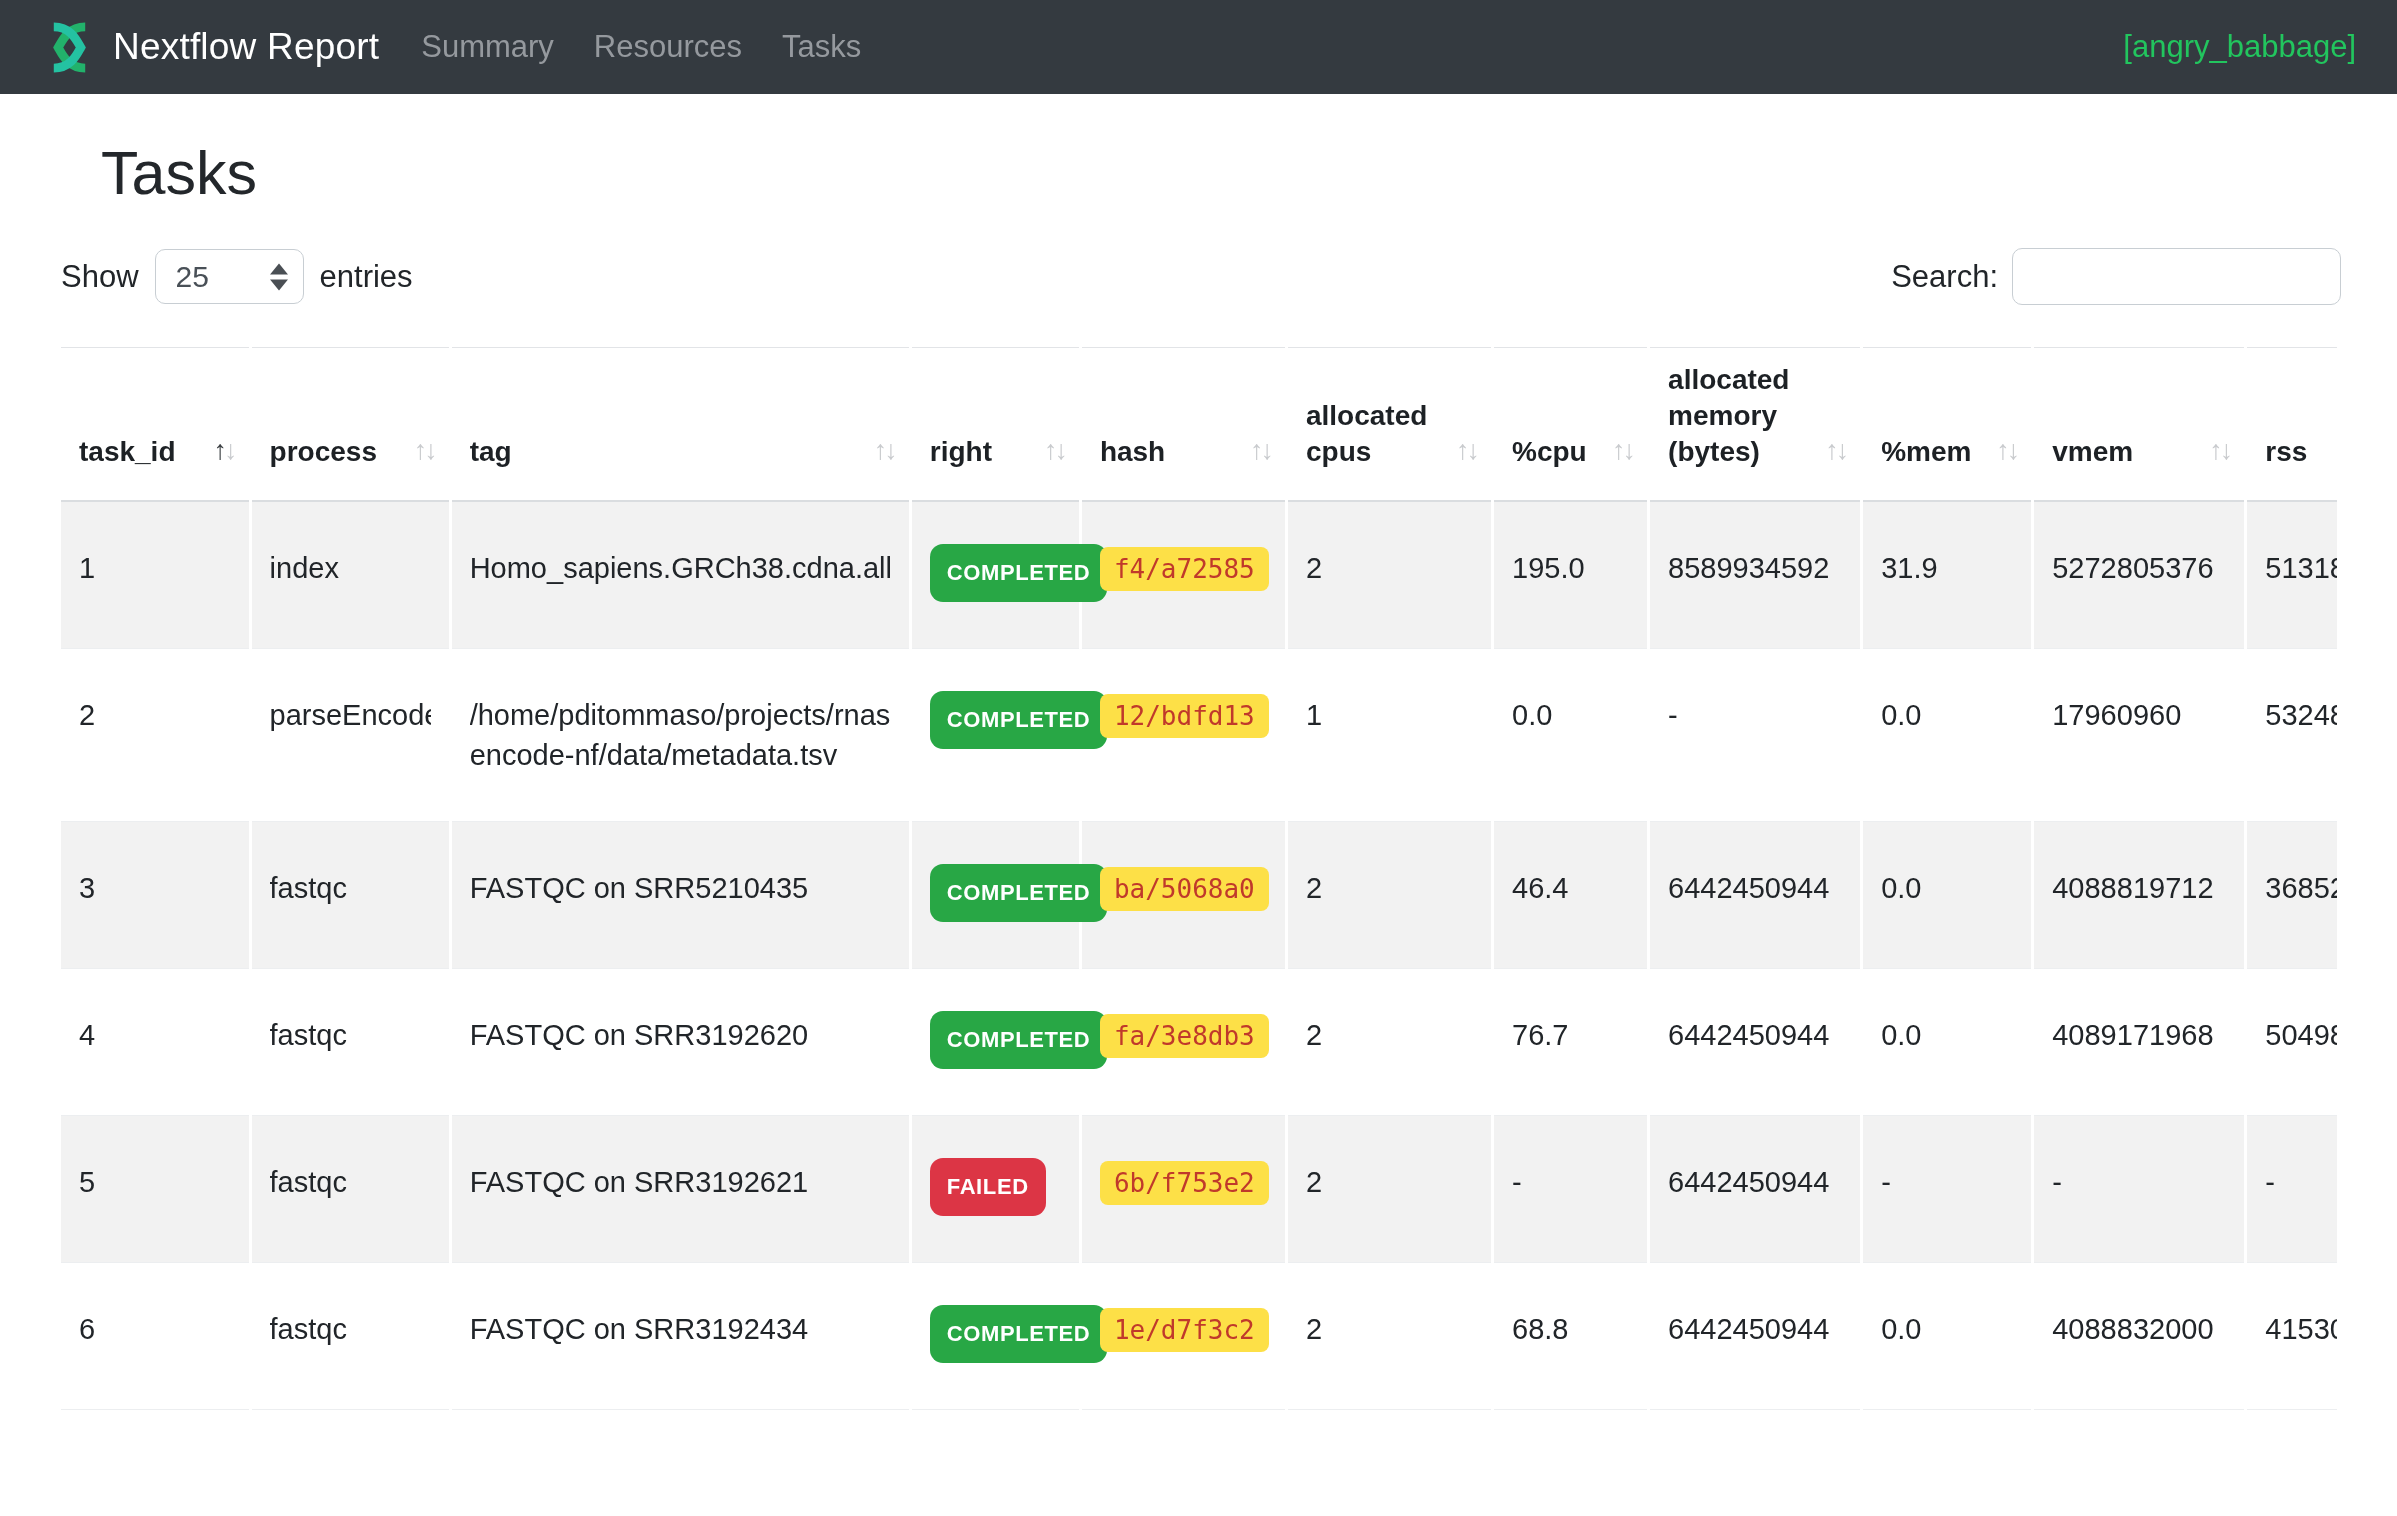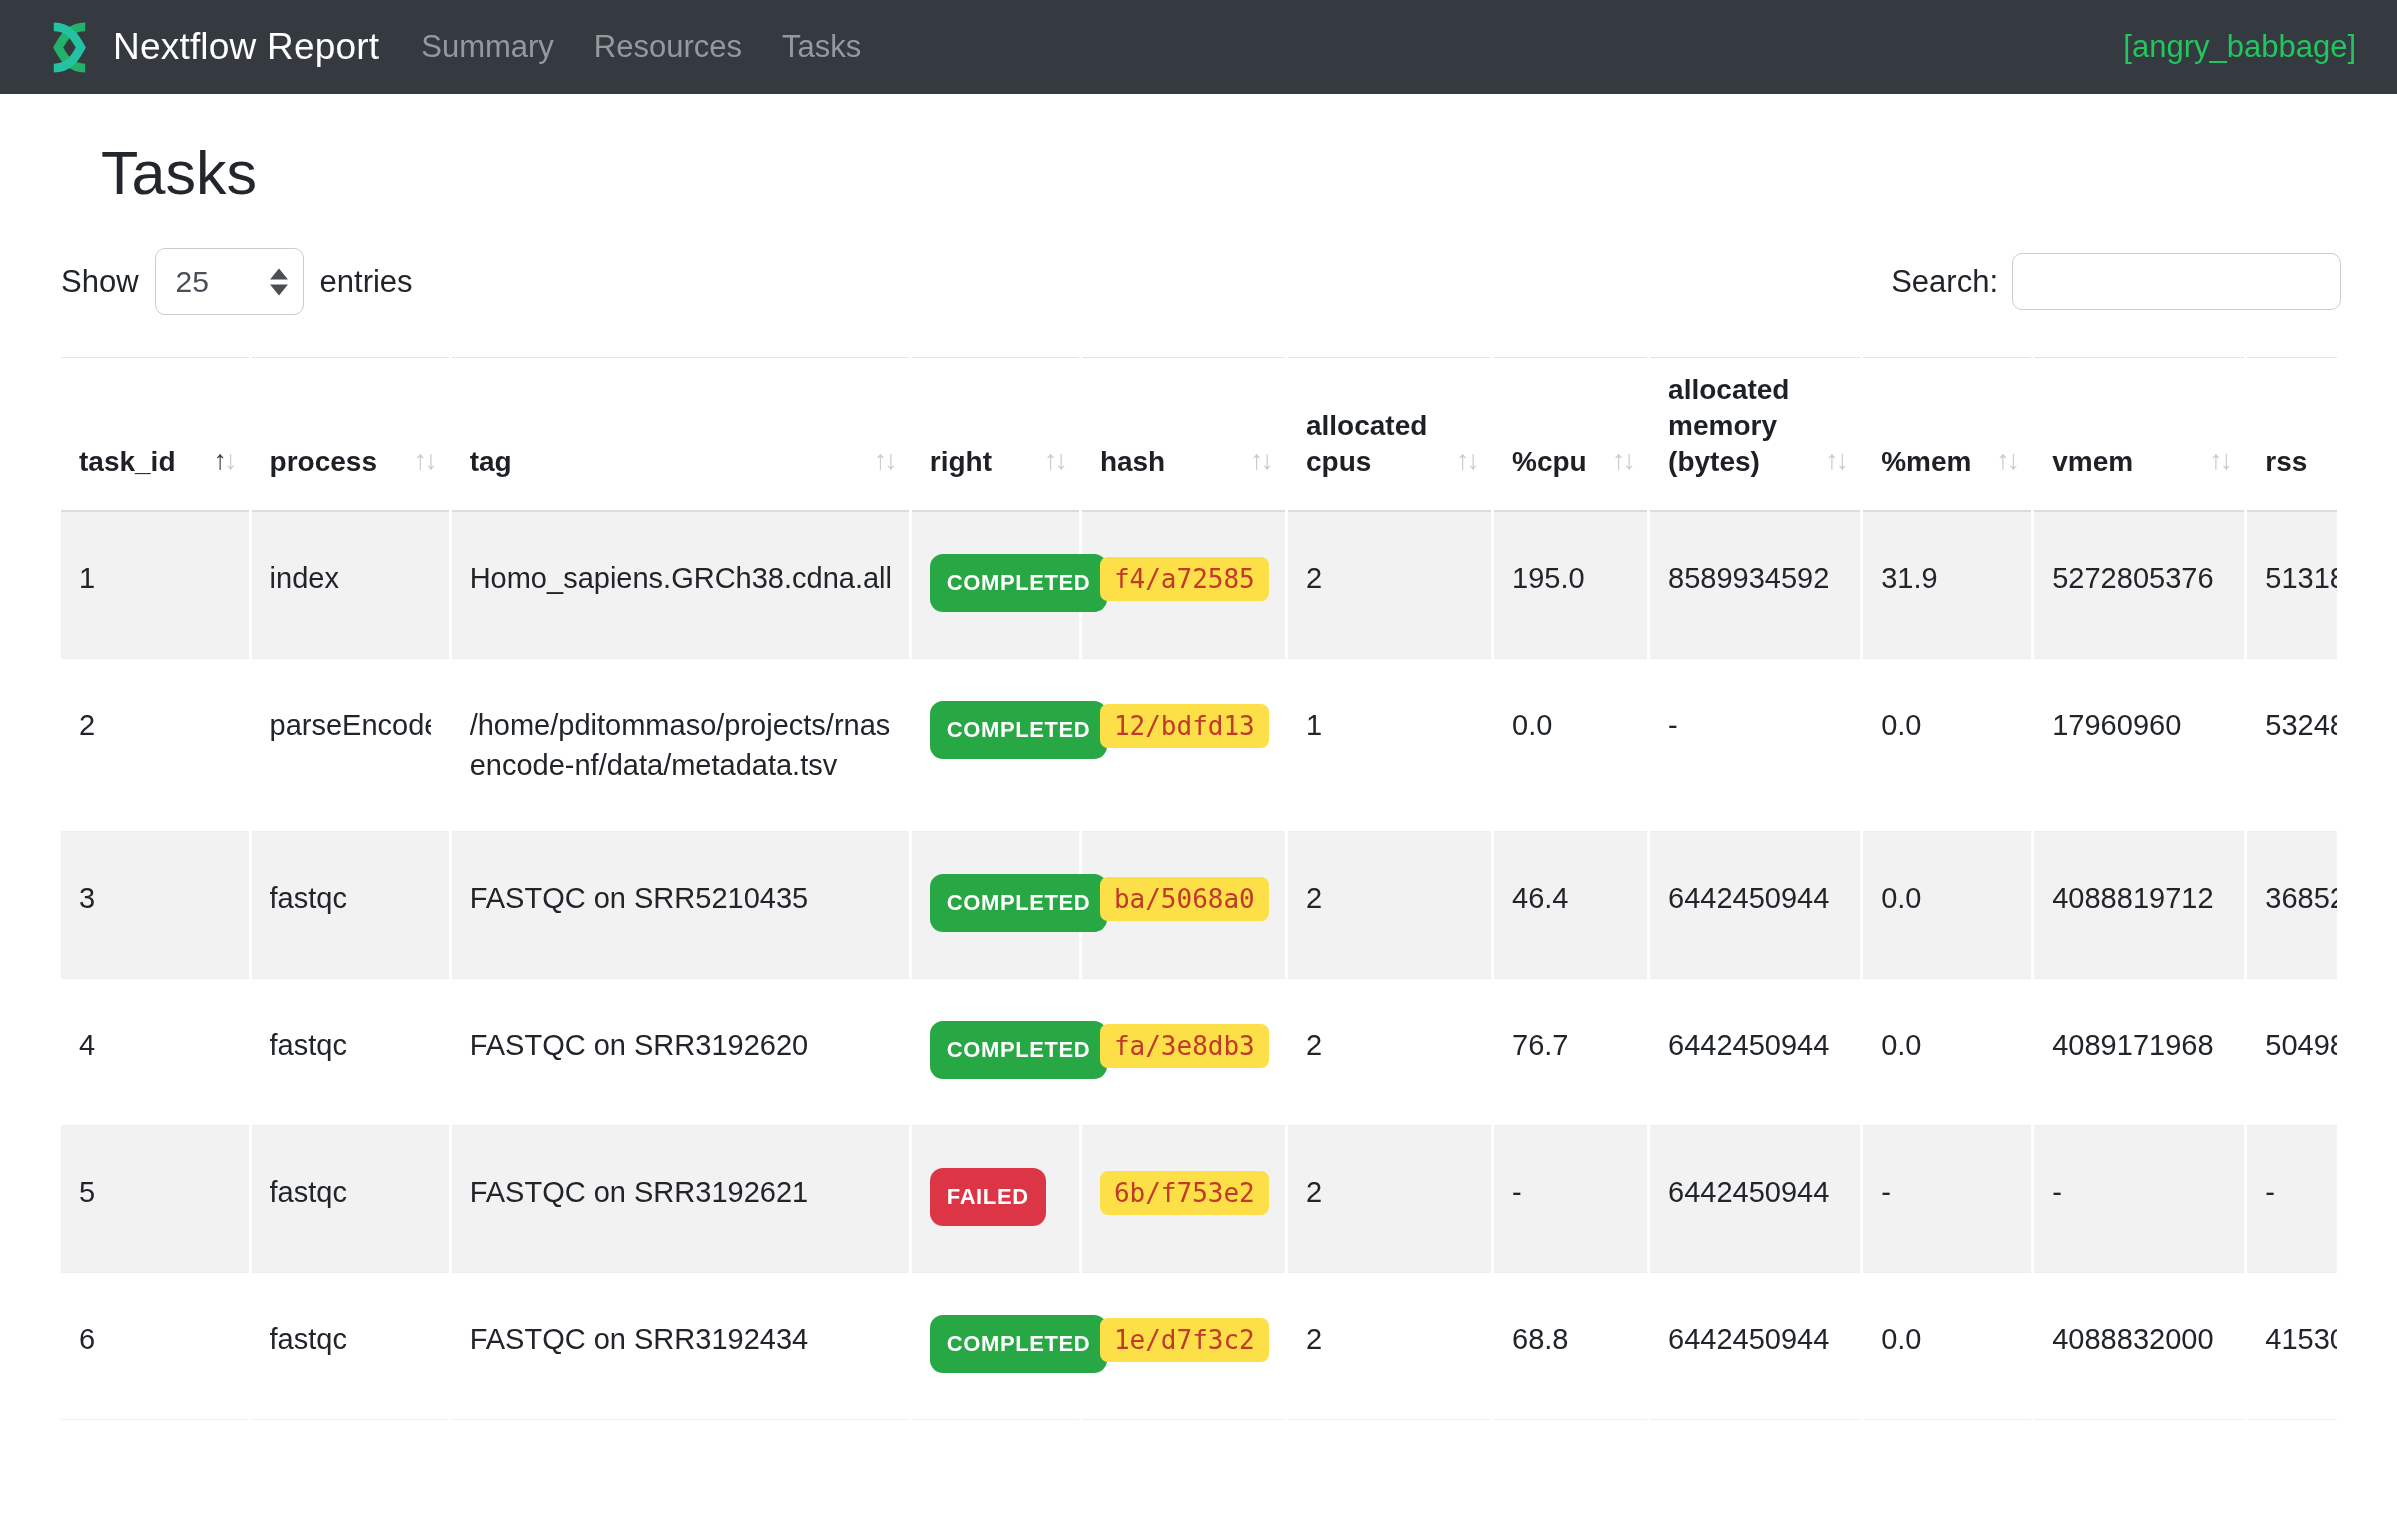--- a/index.html
+++ b/index.html
@@ -20,21 +20,21 @@
   .main { padding: 26px 0 0 61px; }
   .page-head { padding-left: 40px; padding-right: 99px; }
   .page-title { font-size: 61px; font-weight: 500; color: #23272b; margin: 18px 0 22px; }
   .page-desc { font-size: 30px; line-height: 48px; color: #212529; max-width: 2218px; }
 
   
   .controls { display: flex; align-items: center; margin: 40px 0 0; padding-right: 57px; }
   .length-group { display: flex; align-items: center; font-size: 31px; color: #212529; }
   .select-wrap { position: relative; margin: 0 16px; }
   select.page-len { appearance: none; -webkit-appearance: none;
-    width: 149px; height: 67px; border: 1px solid #c8ced3; border-radius: 10px;
+    width: 149px; height: 55px; border: 1px solid #c8ced3; border-radius: 10px;
     font-family: "Liberation Sans", sans-serif; font-size: 30px; color: #495057;
     padding: 0 44px 0 20px; background: #fff; outline: none; }
   .select-arrows { position: absolute; right: 16px; top: 50%; transform: translateY(-50%);
     display: flex; flex-direction: column; align-items: center; pointer-events: none; }
   .select-arrows i { display: block; width: 0; height: 0; border-left: 9px solid transparent;
     border-right: 9px solid transparent; }
   .select-arrows .up { border-bottom: 11px solid #4a4f54; margin-bottom: 5px; }
   .select-arrows .down { border-top: 11px solid #4a4f54; }
   .search-group { margin-left: auto; display: flex; align-items: center; font-size: 31px; }
   .search-group label { margin-right: 14px; }

